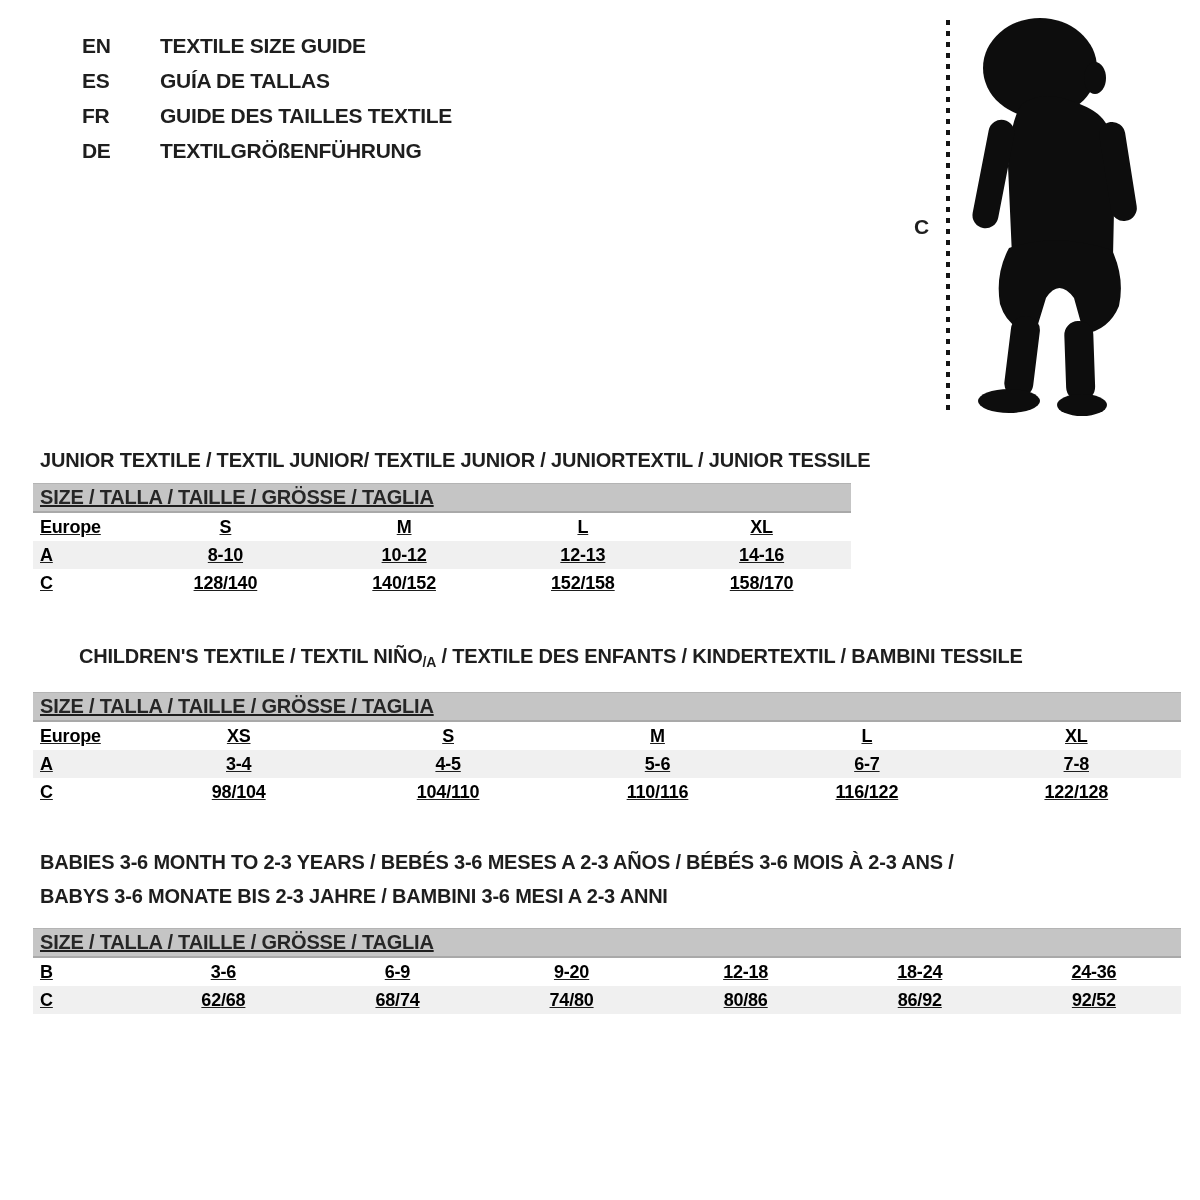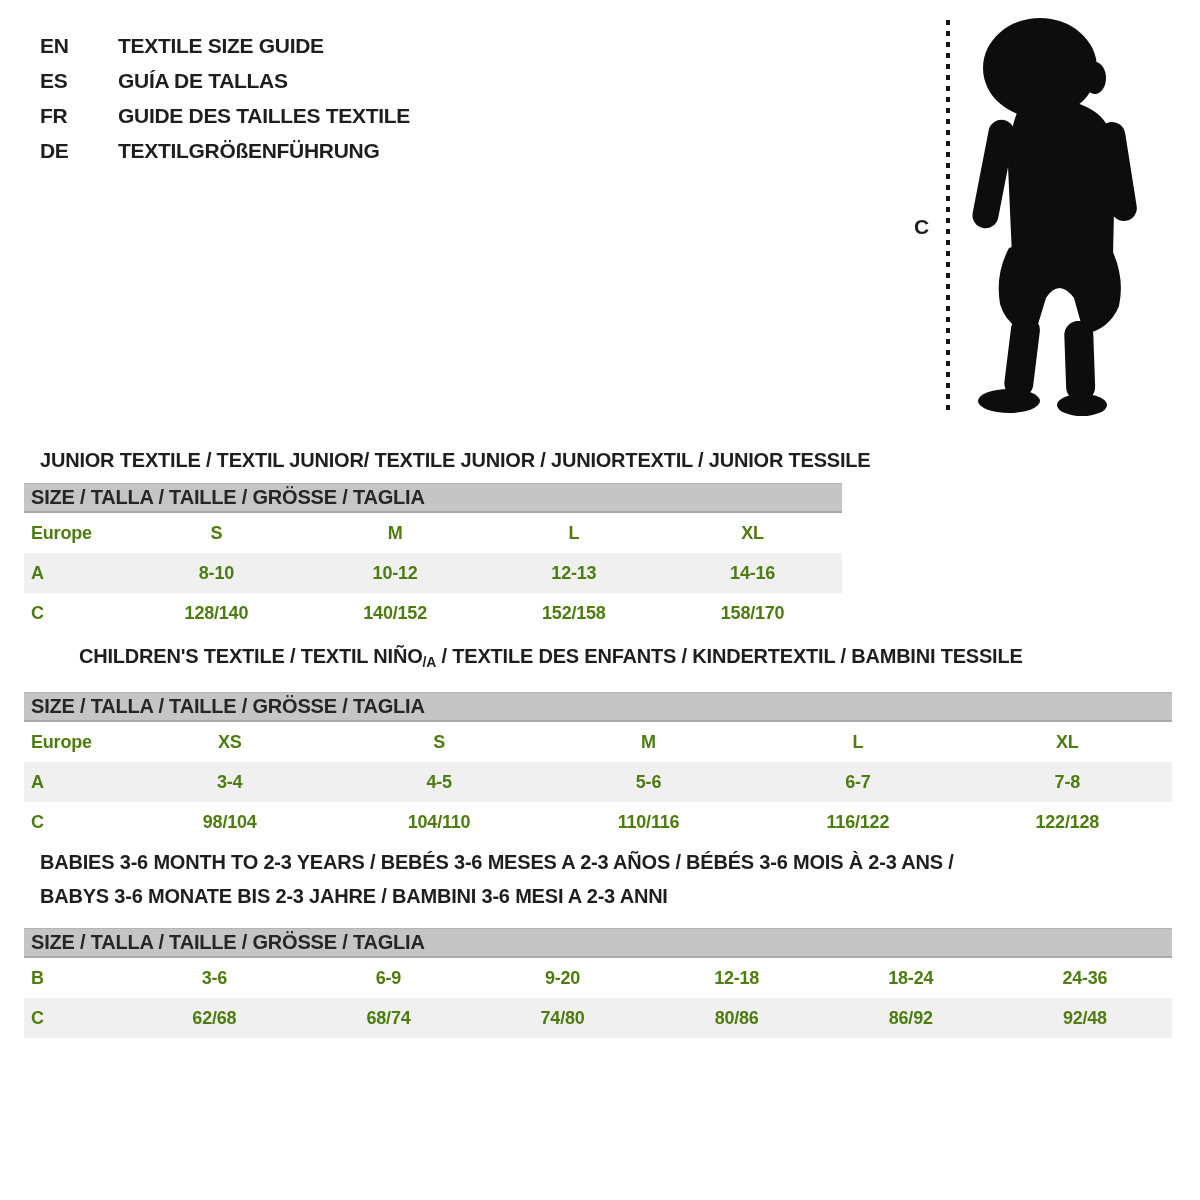--- a/index.html
+++ b/index.html
@@ -4,53 +4,53 @@
 <style>
   html,body { margin:0; padding:0; background:#ffffff; }
   .canvas {
     position:relative; width:1200px; height:1200px; background:#ffffff;
     font-family:"Liberation Sans", sans-serif; color:#1e1e1e; overflow:hidden;
   }
 
   
   .lang-block { position:absolute; left:40px; top:28px; }
   .lang-row { display:flex; height:35px; align-items:center;
-              font-weight:bold; font-size:21px; letter-spacing:-0.3px; }
+              font-weight:bold; font-size:21px; letter-spacing:-0.3px;margin-left:42px; }
   .lang-code { width:78px; flex:0 0 78px; }
   .lang-title { white-space:nowrap; }
 
   
   .figure-label { position:absolute; left:914px; top:215px;
                   font-weight:bold; font-size:21px; }
   .dotted-line { position:absolute; left:946px; top:20px; width:4px; height:396px;
                  background:repeating-linear-gradient(#141414 0 5px, transparent 5px 11px); }
   .baby-svg { position:absolute; left:962px; top:16px; }
 
   
   .section-title { position:absolute; left:40px; font-weight:bold; font-size:20px;
                    letter-spacing:-0.2px; white-space:nowrap; line-height:24px; }
   .title-junior   { top:448px; }
   .title-children { top:644px;margin-left:39px; }
   .title-babies   { top:845px; line-height:34px; }
   .sub-part { font-size:14px; vertical-align:-4px; }
 
   
-  .size-table-wrap { position:absolute; left:24px; }
+  .size-table-wrap { position:absolute; left:33px;text-decoration:underline; }
   .wrap-junior   { top:483px; width:818px; }
   .wrap-children { top:692px; width:1148px; }
   .wrap-babies   { top:928px; width:1148px; }
 
   .bar { height:30px; box-sizing:border-box; background:#c5c5c5;
          border-top:1px solid #b4b4b4; border-bottom:2px solid #a9a9a9;
          font-weight:bold; font-size:20px; line-height:27px; padding-left:7px;
          color:#262626; letter-spacing:-0.2px; white-space:nowrap; }
 
   table { width:100%; border-collapse:collapse; table-layout:fixed; }
-  td { height:40px; font-weight:bold; font-size:18px; text-align:center;
-       padding:0; letter-spacing:-0.2px; color:#4d7c0f; }
+  td { height:28px; font-weight:bold; font-size:18px; text-align:center;
+       padding:0; letter-spacing:-0.2px; color:#000000; }
   td:first-child { text-align:left; padding-left:7px; }
   tbody tr:nth-child(2) { background:#f0f0f0; }
 
   
   .legend { position:absolute; left:40px; top:1071px; font-weight:bold;
             font-size:20px; line-height:31px; letter-spacing:-0.2px; }
   .legend div { white-space:nowrap; }
 </style>
 </head>
 <body>
@@ -199,20 +199,20 @@
             <td>18-24</td>
             <td>24-36</td>
           </tr>
           <tr>
             <td>C</td>
             <td>62/68</td>
             <td>68/74</td>
             <td>74/80</td>
             <td>80/86</td>
             <td>86/92</td>
-            <td>92/48</td>
+            <td>92/52</td>
           </tr>
         </tbody>
     </table>
   </div>
 
 
 </div>
 
 </body></html>

